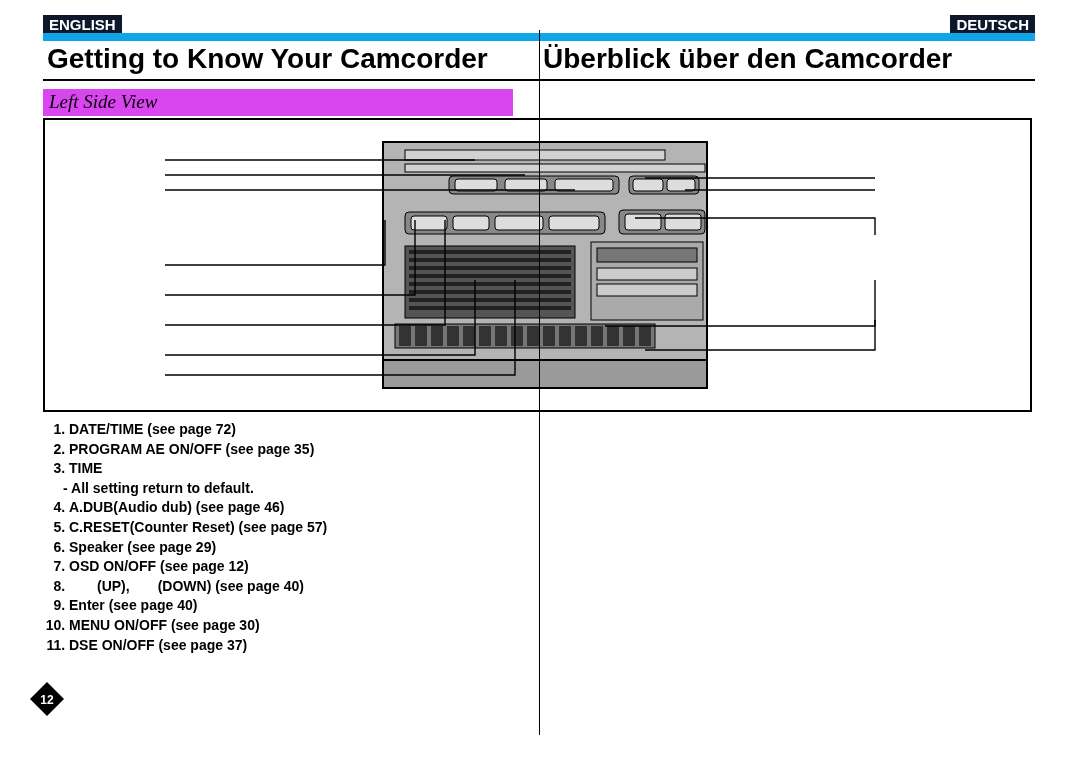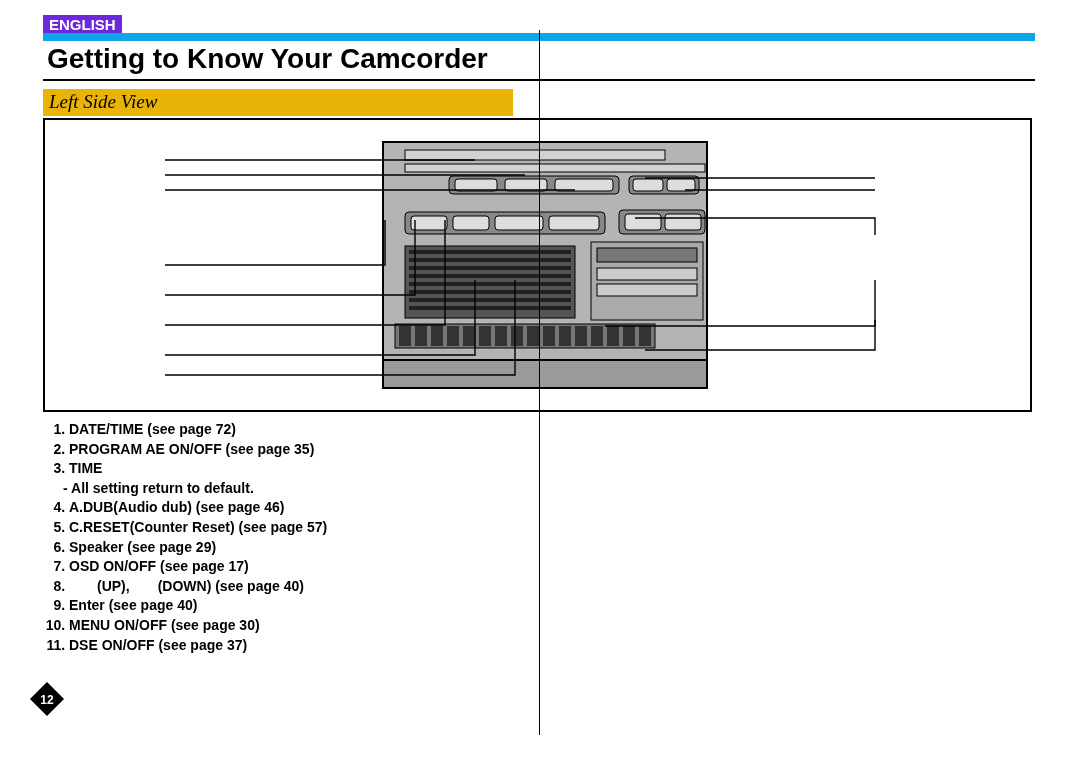--- a/index.html
+++ b/index.html
@@ -26,21 +26,21 @@
     height: 58px;
   }
   .col {
     flex: 1 1 50%;
     position: relative;
     box-sizing: border-box;
   }
   .lang-badge {
     position: absolute;
     top: 0;
-    background: #6d28d9;
+    background: #0f172a;
     color: #fff;
     font-size: 15px;
     font-weight: bold;
     padding: 2px 6px 3px 6px;
     line-height: 1;
   }
   .lang-left .lang-badge { left: 0; }
   .lang-right .lang-badge { right: 0; }
   .col-title {
     position: absolute;
@@ -58,21 +58,21 @@
   .vline {
     position: absolute;
     left: calc(50% - 0.5px);
     top: 15px;
     bottom: 20px;
     width: 1.5px;
     background: #000;
     z-index: 5;
   }
   .subhead {
-    background: #eab308;
+    background: #d946ef;
     font-style: italic;
     font-family: "Times New Roman", Times, serif;
     font-size: 19px;
     padding: 2px 6px 3px 6px;
     margin-top: 16px;
     width: 470px;
     box-sizing: border-box;
   }
   .figure-box {
     border: 2px solid #000;
@@ -128,20 +128,24 @@
 </head>
 <body>
 
 <div class="page">
   <div class="vline"></div>
 
   <div class="header">
     <div class="col lang-left">
       <div class="lang-badge">ENGLISH</div>
       <div class="col-title">Getting to Know Your Camcorder</div>
+    </div>
+    <div class="col lang-right">
+      <div class="lang-badge">DEUTSCH</div>
+      <div class="col-title">Überblick über den Camcorder</div>
     </div>
   </div>
 
   <div class="subhead">Left Side View</div>
 
   <div class="figure-box">
     <svg class="device-img" viewBox="0 0 400 262">
 
       <rect x="38" y="8" width="324" height="218" fill="#b4b4b4" stroke="#000" stroke-width="2"></rect>
       <rect x="38" y="226" width="324" height="28" fill="#9a9a9a" stroke="#000" stroke-width="2"></rect>
@@ -230,21 +234,21 @@
   <div class="list-area">
     <div class="list-col">
       <ol>
         <li><span>DATE/TIME (see page 72)</span></li>
         <li><span>PROGRAM AE ON/OFF (see page 35)</span></li>
         <li><span>TIME</span>
             <div class="sub">- All setting return to default.</div></li>
         <li><span>A.DUB(Audio dub) (see page 46)</span></li>
         <li><span>C.RESET(Counter Reset) (see page 57)</span></li>
         <li><span>Speaker (see page 29)</span></li>
-        <li><span>OSD ON/OFF (see page 17)</span></li>
+        <li><span>OSD ON/OFF (see page 12)</span></li>
         <li><span>  (UP),  (DOWN) (see page 40)</span></li>
         <li><span>Enter (see page 40)</span></li>
         <li><span>MENU ON/OFF (see page 30)</span></li>
         <li><span>DSE ON/OFF (see page 37)</span></li>
       </ol>
     </div>
     <div class="list-col"></div>
   </div>
 </div>
 

